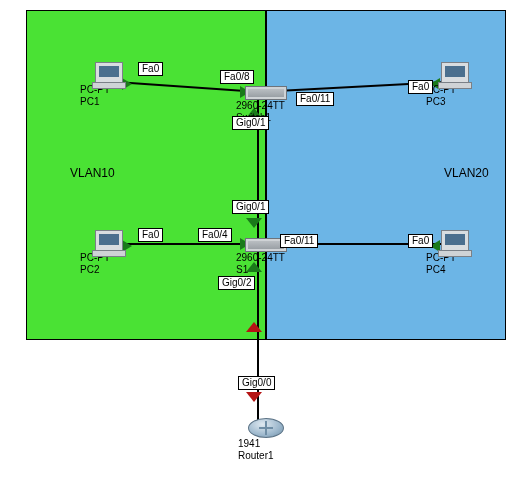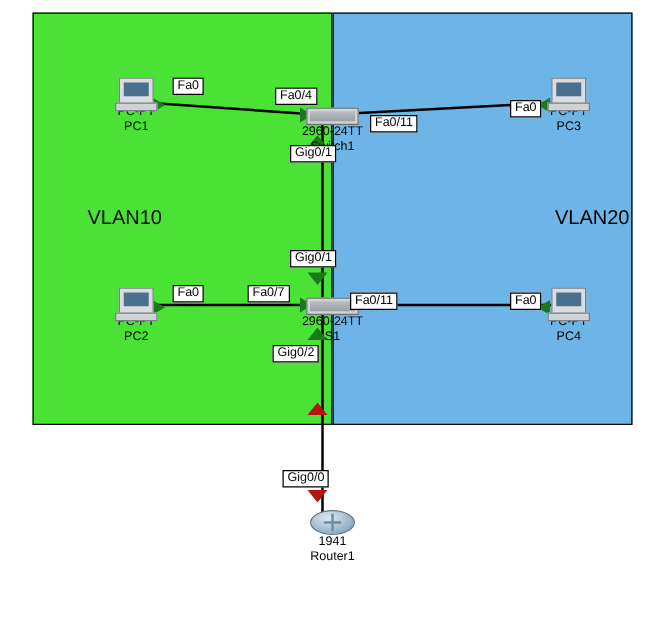--- a/index.html
+++ b/index.html
@@ -3,22 +3,22 @@
 <meta charset="utf-8">
 <style>
   *{box-sizing:border-box;margin:0;padding:0}
   body{background:#fff;font-family:Arial,sans-serif;width:532px;height:500px;position:relative;overflow:hidden}
   .stage{position:absolute;inset:0}
   .zone{position:absolute;border:1px solid #000}
   .zone.green{background:#4ae234}
   .zone.blue{background:#6cb5e6}
   .svg-layer{position:absolute;inset:0;width:100%;height:100%}
   .port-lbl{position:absolute;background:#fff;border:1px solid #000;font-size:10px;line-height:1;padding:1px 3px;white-space:nowrap}
-  .zone-lbl{position:absolute;font-size:16px;color:#000}
-  .dev{position:absolute;text-align:center;font-size:10px;line-height:1.2}
+  .zone-lbl{position:absolute;font-size:12px;color:#000}
+  .dev{position:absolute;text-align:left;font-size:10px;line-height:1.2}
   .dev .nm{white-space:nowrap}
   .pc-body{width:28px;height:22px;background:#d9dde0;border:1px solid #7a8087;position:relative;margin:0 auto}
   .pc-body:before{content:"";position:absolute;left:3px;top:3px;right:3px;bottom:6px;background:#4b6f8e}
   .pc-body:after{content:"";position:absolute;left:-4px;right:-4px;bottom:-6px;height:5px;background:#cfd3d6;border:1px solid #7a8087}
   .sw-body{width:42px;height:14px;background:#cfd3d6;border:1px solid #6d737a;margin:0 auto;position:relative}
   .sw-body:before{content:"";position:absolute;left:2px;right:2px;top:2px;bottom:2px;background:linear-gradient(#b9bec2,#9aa0a5)}
   .rt-body{width:36px;height:20px;border-radius:50%;background:radial-gradient(ellipse at 40% 30%,#dfe9f1,#9cb7cc 60%,#6f8ea6);border:1px solid #5c7386;margin:0 auto;position:relative}
   .rt-body:after{content:"";position:absolute;left:50%;top:50%;width:14px;height:14px;transform:translate(-50%,-50%);background:
     linear-gradient(#6f8ea6,#6f8ea6) center/2px 14px no-repeat,
     linear-gradient(#6f8ea6,#6f8ea6) center/14px 2px no-repeat}
@@ -87,34 +87,34 @@
     <div class="nm">PC-PT</div>
     <div class="nm">PC4</div>
   </div>
 
   <div class="dev" style="left:236px;top:238px;width:60px">
     <div class="sw-body"></div>
     <div class="nm">2960-24TT</div>
     <div class="nm">S1</div>
   </div>
 
-  <div class="dev" style="left:238px;top:408px;width:56px">
+  <div class="dev" style="left:238px;top:418px;width:56px">
     <div class="rt-body"></div>
     <div class="nm">1941</div>
     <div class="nm">Router1</div>
   </div>
 
   <div class="zone-lbl" style="left:70px;top:166px">VLAN10</div>
   <div class="zone-lbl" style="left:444px;top:166px">VLAN20</div>
 
   <div class="port-lbl" style="left:138px;top:62px">Fa0</div>
-  <div class="port-lbl" style="left:220px;top:70px">Fa0/4</div>
+  <div class="port-lbl" style="left:220px;top:70px">Fa0/8</div>
   <div class="port-lbl" style="left:296px;top:92px">Fa0/11</div>
   <div class="port-lbl" style="left:408px;top:80px">Fa0</div>
   <div class="port-lbl" style="left:232px;top:116px">Gig0/1</div>
   <div class="port-lbl" style="left:232px;top:200px">Gig0/1</div>
   <div class="port-lbl" style="left:138px;top:228px">Fa0</div>
-  <div class="port-lbl" style="left:198px;top:228px">Fa0/7</div>
+  <div class="port-lbl" style="left:198px;top:228px">Fa0/4</div>
   <div class="port-lbl" style="left:280px;top:234px">Fa0/11</div>
   <div class="port-lbl" style="left:408px;top:234px">Fa0</div>
   <div class="port-lbl" style="left:218px;top:276px">Gig0/2</div>
-  <div class="port-lbl" style="left:226px;top:376px">Gig0/0</div>
+  <div class="port-lbl" style="left:238px;top:376px">Gig0/0</div>
 </div>
 
 </body></html>

